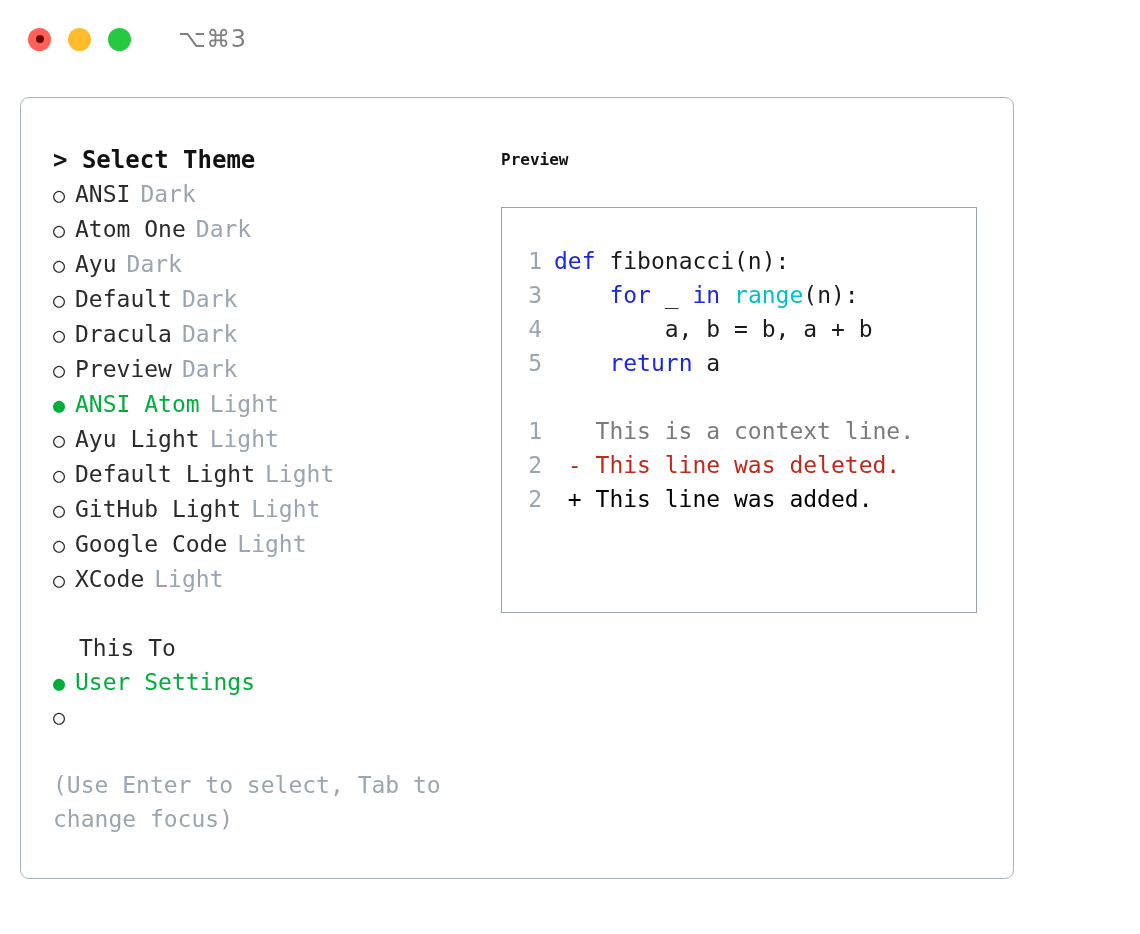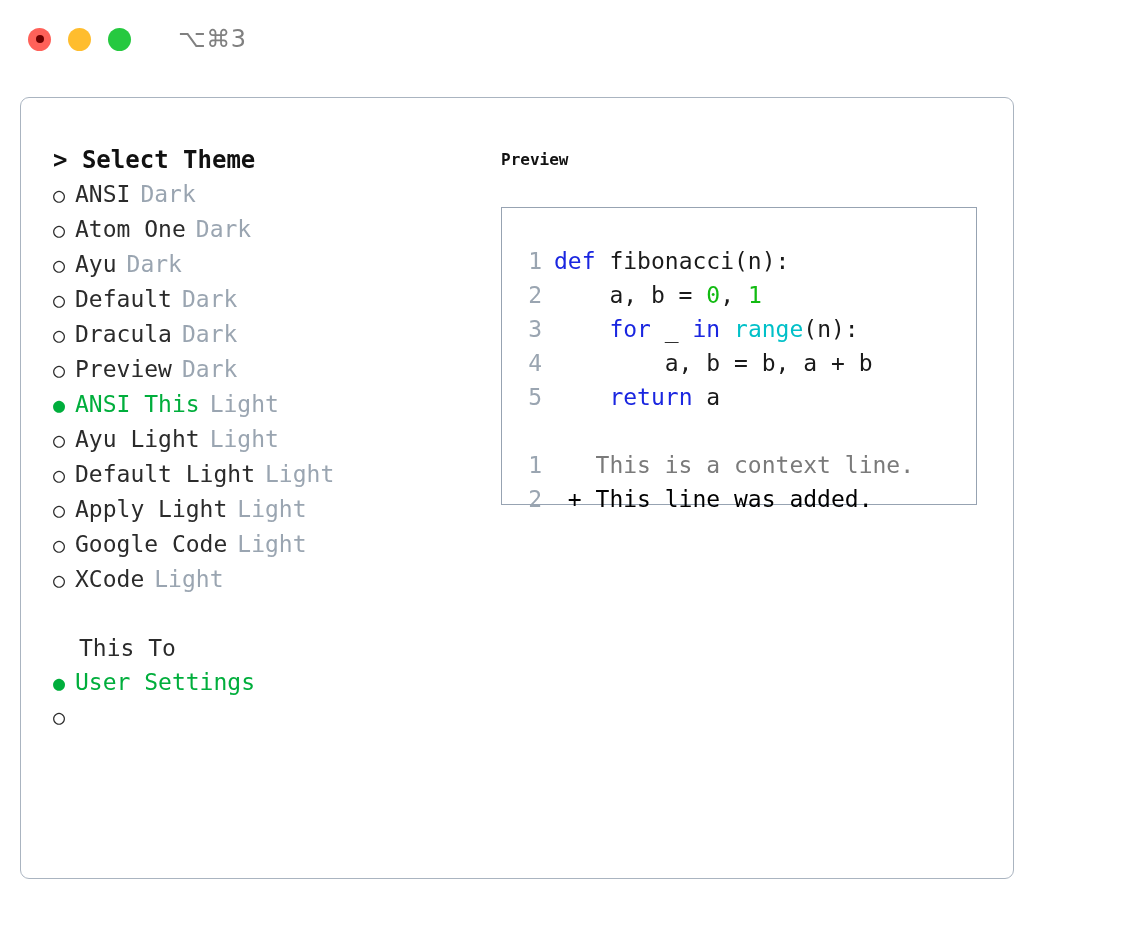--- a/index.html
+++ b/index.html
@@ -147,21 +147,21 @@
   .preview-title {
     font-size: 16px;
     font-weight: bold;
     color: #111111;
     line-height: 34px;
     white-space: pre;
   }
   .preview-box {
     margin-top: 30px;
     width: 476px;
-    height: 298px;
+    height: 406px;
     border: 1.6px solid #97a3b2;
     box-sizing: border-box;
     background: #ffffff;
     padding: 36px 0 0 18px;
   }
   .code-line {
     font-size: 23px;
     line-height: 34px;
     white-space: pre;
     color: #1a1a1a;
@@ -202,53 +202,54 @@
 
         <div class="heading">&gt; Select Theme</div>
 
         <div id="theme-list">
             <div class="opt-row"><span class="bullet">○</span><span class="opt-name">ANSI</span><span class="opt-kind">Dark</span></div>
             <div class="opt-row"><span class="bullet">○</span><span class="opt-name">Atom One</span><span class="opt-kind">Dark</span></div>
             <div class="opt-row"><span class="bullet">○</span><span class="opt-name">Ayu</span><span class="opt-kind">Dark</span></div>
             <div class="opt-row"><span class="bullet">○</span><span class="opt-name">Default</span><span class="opt-kind">Dark</span></div>
             <div class="opt-row"><span class="bullet">○</span><span class="opt-name">Dracula</span><span class="opt-kind">Dark</span></div>
             <div class="opt-row"><span class="bullet">○</span><span class="opt-name">Preview</span><span class="opt-kind">Dark</span></div>
-            <div class="opt-row selected"><span class="bullet">●</span><span class="opt-name">ANSI This</span><span class="opt-kind">Light</span></div>
+            <div class="opt-row selected"><span class="bullet">●</span><span class="opt-name">ANSI Atom</span><span class="opt-kind">Light</span></div>
             <div class="opt-row"><span class="bullet">○</span><span class="opt-name">Ayu Light</span><span class="opt-kind">Light</span></div>
             <div class="opt-row"><span class="bullet">○</span><span class="opt-name">Default Light</span><span class="opt-kind">Light</span></div>
-            <div class="opt-row"><span class="bullet">○</span><span class="opt-name">Apply Light</span><span class="opt-kind">Light</span></div>
+            <div class="opt-row"><span class="bullet">○</span><span class="opt-name">GitHub Light</span><span class="opt-kind">Light</span></div>
             <div class="opt-row"><span class="bullet">○</span><span class="opt-name">Google Code</span><span class="opt-kind">Light</span></div>
             <div class="opt-row"><span class="bullet">○</span><span class="opt-name">XCode</span><span class="opt-kind">Light</span></div>
           </div>
 
         <div class="section-gap"></div>
 
         <div class="apply-heading">This To</div>
 
         <div id="apply-list">
             <div class="opt-row selected"><span class="bullet">●</span><span class="opt-name">User Settings</span></div>
             <div class="opt-row"><span class="bullet">○</span></div>
           </div>
 
+        <div class="hint">(Use Enter to select, Tab to change focus)</div>
       </div>
 
       <div class="right-col">
         <div class="preview-title">Preview</div>
 
         <div class="preview-box">
           <div id="code-block">
               <div class="code-line"><span class="ln">1</span><span class="kw">def</span><span> fibonacci(n):</span></div>
-              <div class="code-line"><span class="ln">2</span><span>    a, b = </span><span class="num">0</span><span>, </span><span class="num">1</span></div>
               <div class="code-line"><span class="ln">3</span><span>    </span><span class="kw">for</span><span> _ </span><span class="kw">in</span><span> </span><span class="fn">range</span><span>(n):</span></div>
               <div class="code-line"><span class="ln">4</span><span>        a, b = b, a + b</span></div>
               <div class="code-line"><span class="ln">5</span><span>    </span><span class="kw">return</span><span> a</span></div>
             </div>
           <div class="blank-line"></div>
           <div id="diff-block">
               <div class="code-line"><span class="ln">1</span><span class="diff-ctx">   This is a context line.</span></div>
+              <div class="code-line"><span class="ln">2</span><span class="diff-del"> - This line was deleted.</span></div>
               <div class="code-line"><span class="ln">2</span><span class="diff-add"> + This line was added.</span></div>
             </div>
         </div>
       </div>
 
     </div>
   </div>
 </div>
 
 </body></html>

